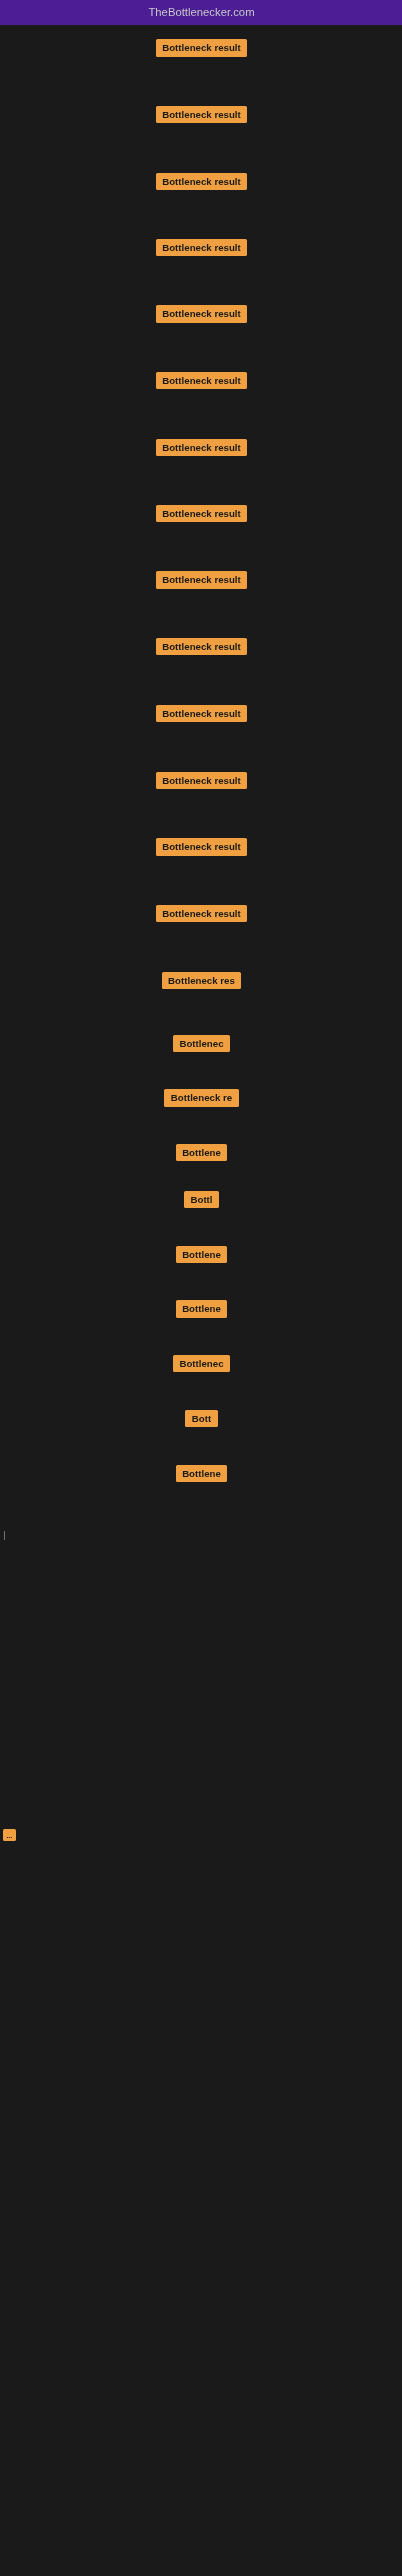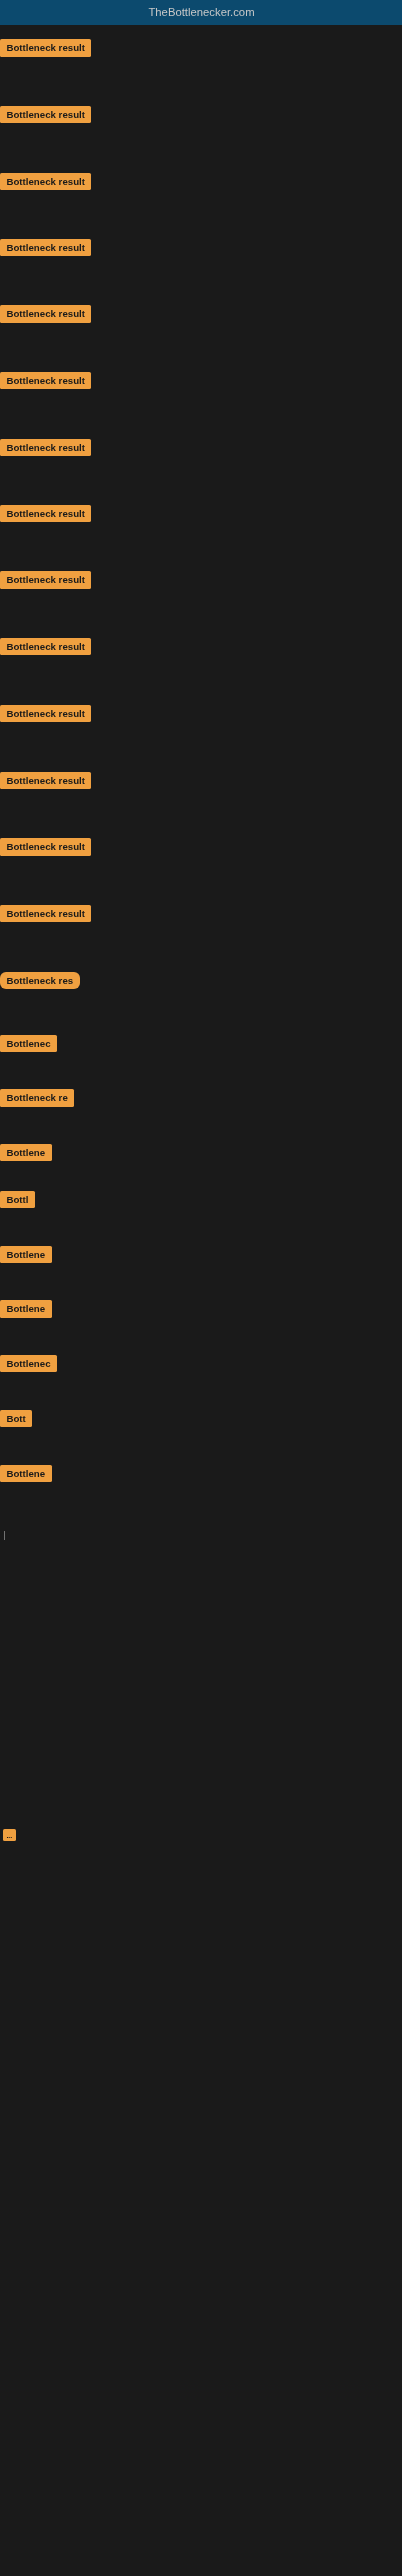--- a/index.html
+++ b/index.html
@@ -14,21 +14,21 @@
       background-color: #1a1a1a;
       font-family: Arial, sans-serif;
       position: relative;
     }
 
     .page-title {
       text-align: center;
       color: #c8c8c8;
       font-size: 11.3px;
       padding: 6.4px 0;
-      background-color: #0c4a6e;
+      background-color: #4c1d95;
     }
 
     .bottleneck-item {
       margin: 0 0 1.6px 0;
       padding: 3.2px 1.6px;
     }
 
     .bottleneck-badge {
       display: inline-block;
       background-color: #f0a040;
@@ -36,20 +36,21 @@
       font-size: 9.7px;
       font-weight: bold;
       padding: 3.2px 6.4px;
       border-radius: 1.6px;
       white-space: nowrap;
       overflow: hidden;
     }
 
     .section {
       padding: 3.2px 0;
+      text-align: center;
     }
 
     
     .w-full { max-width: 149px; }
 
     .small-badge {
       display: inline-block;
       background-color: #f0a040;
       color: #1a1a1a;
       font-size: 7.2px;
@@ -115,21 +116,21 @@
 
 <div class="section bottleneck-item" style="margin-top: 40px;">
   <span class="bottleneck-badge w-full">Bottleneck result</span>
 </div>
 
 <div class="section bottleneck-item" style="margin-top: 40px;">
   <span class="bottleneck-badge w-full">Bottleneck result</span>
 </div>
 
 <div class="section bottleneck-item" style="margin-top: 40px;">
-  <span class="bottleneck-badge" style="max-width: 130px; border-radius: 6px;">Bottleneck res</span>
+  <span class="bottleneck-badge" style="max-width: 130px;">Bottleneck res</span>
 </div>
 
 <div class="section bottleneck-item" style="margin-top: 36px;">
   <span class="bottleneck-badge" style="max-width: 74px;">Bottlenec</span>
 </div>
 
 <div class="section bottleneck-item" style="margin-top: 28px;">
   <span class="bottleneck-badge" style="max-width: 105px;">Bottleneck re</span>
 </div>
 

